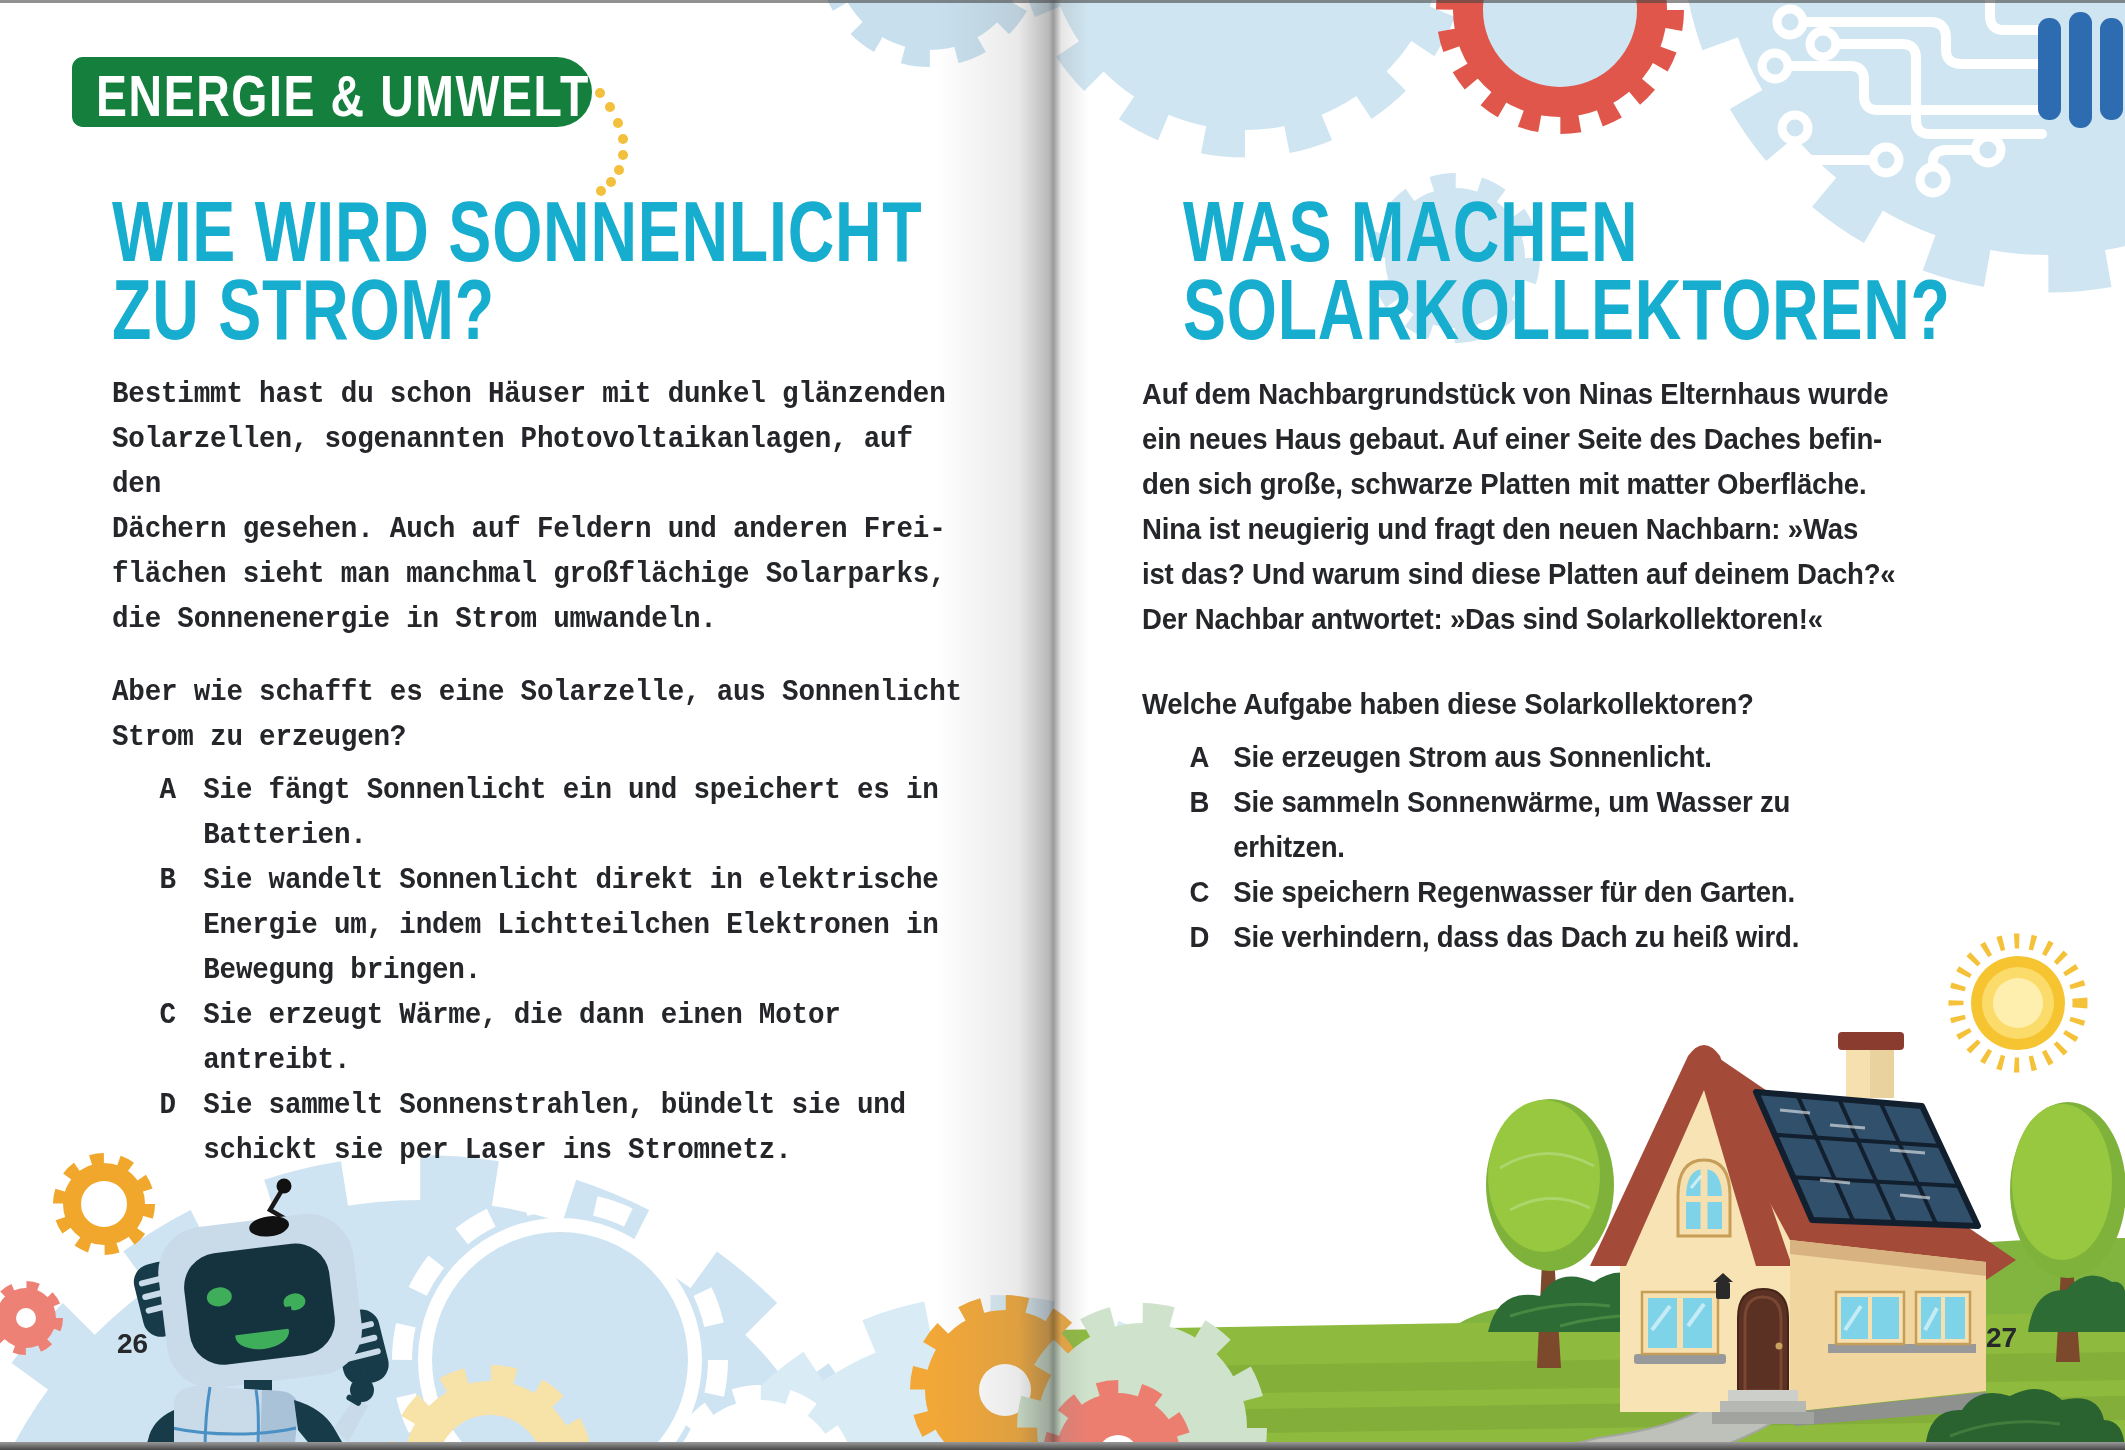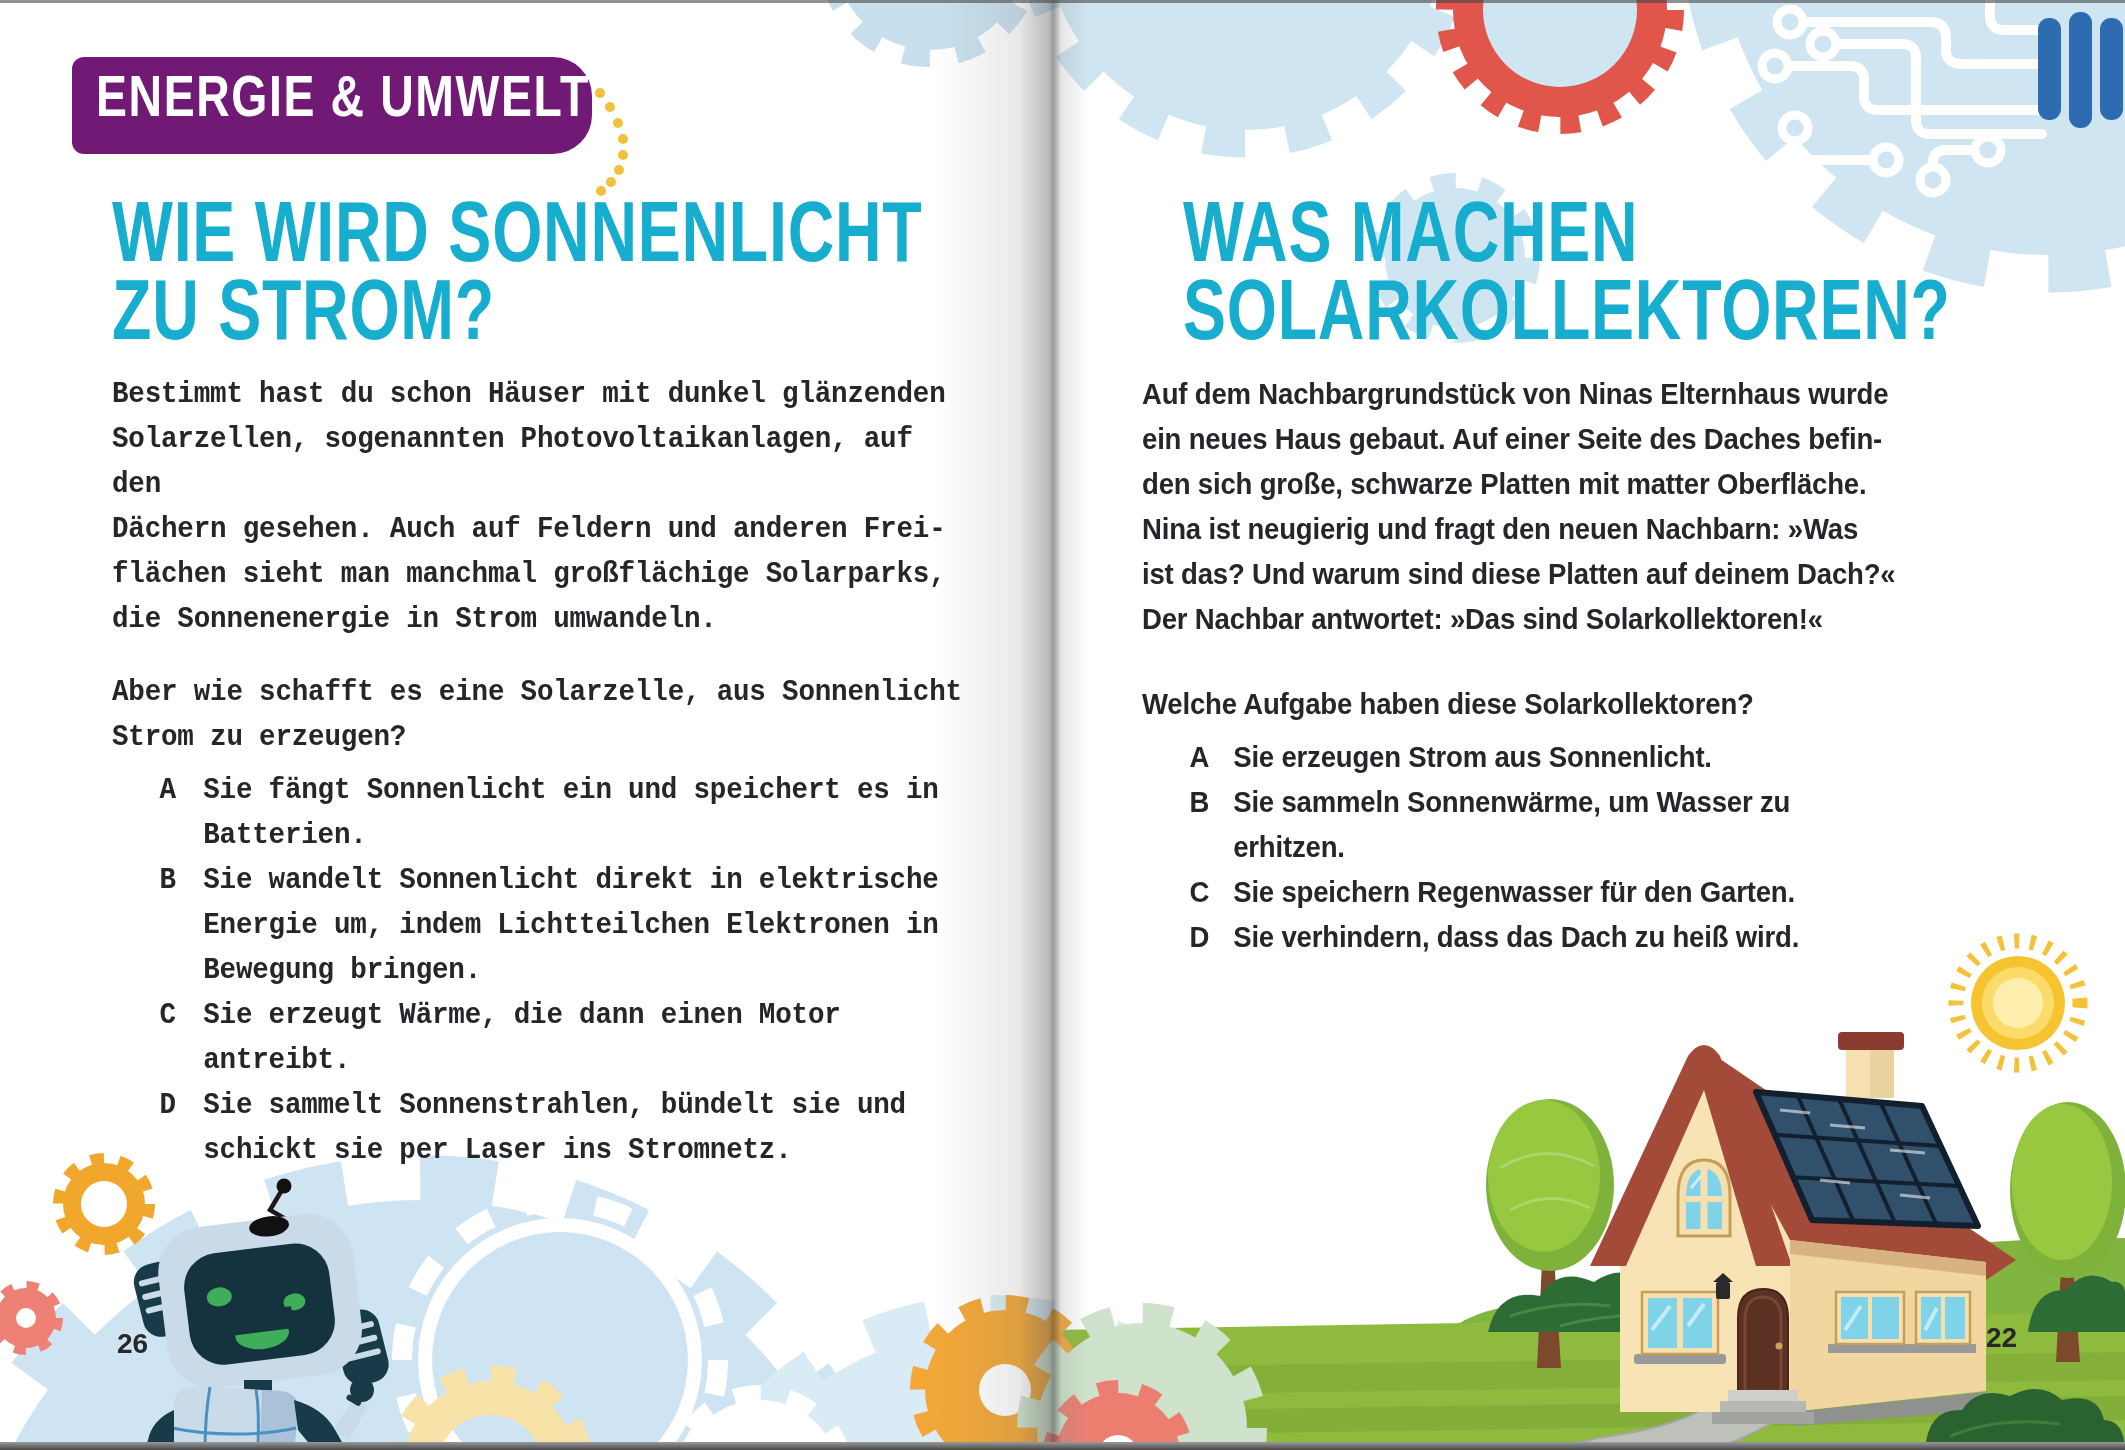--- a/index.html
+++ b/index.html
@@ -4,21 +4,21 @@
 <style>
   html,body{margin:0;padding:0;background:#e7e7e7;}
   #page{position:relative;width:2125px;height:1450px;background:#ffffff;overflow:hidden;
         font-family:"Liberation Sans",sans-serif;}
   .abs{position:absolute;}
   .edge-top{left:0;top:0;width:2125px;height:3px;background:rgba(70,70,70,.6);z-index:60;}
   .edge-bottom{left:0;top:1442px;width:2125px;height:8px;background:linear-gradient(#9a9a9a,#474747);z-index:60;}
   .gutter{left:935px;top:0;width:160px;height:1450px;z-index:50;pointer-events:none;
     background:linear-gradient(to right,rgba(120,120,120,0) 0%,rgba(120,120,120,.16) 52%,
       rgba(90,90,90,.42) 71%,rgba(55,55,55,.5) 74%,rgba(140,140,140,.22) 79%,rgba(255,255,255,0) 96%);}
-  .badge{left:72px;top:57px;width:520px;height:97px;background:#701a75;
+  .badge{left:72px;top:57px;width:520px;height:70px;background:#15803d;
          border-radius:12px 39px 39px 12px;z-index:10;}
   .badge span{display:inline-block;color:#fff;font-weight:700;font-size:58px;line-height:78px;
          letter-spacing:2px;padding-left:30px;transform:scaleX(.8);transform-origin:left center;white-space:nowrap;}
   .display{font-weight:700;font-size:86px;line-height:78px;color:#16adcf;letter-spacing:1px;
            transform:scaleX(.75);transform-origin:left top;white-space:pre-line;width:1150px;z-index:10;}
   .text-col{width:920px;z-index:10;}
   .body-block{font-size:29px;line-height:45px;font-weight:600;color:#24262a;letter-spacing:-0.2px;
               transform:scaleX(.95);transform-origin:left top;width:900px;}
   .body-block p{margin:0 0 28px 0;white-space:pre-line;}
   .body-block p.question{margin:40px 0 8px 0;}
@@ -363,19 +363,19 @@
         </div>
         <div class="opt">
           <span class="letter">D</span>
           <span class="txt">Sie verhindern, dass das Dach zu heiß wird.</span>
         </div>
       </div>
     </div>
   </div>
 
   <div class="abs pagenum" style="left:117px;top:1328px;">26</div>
-  <div class="abs pagenum" style="left:1986px;top:1322px;">22</div>
+  <div class="abs pagenum" style="left:1986px;top:1322px;">27</div>
 
   <div class="abs gutter"></div>
   <div class="abs edge-top"></div>
   <div class="abs edge-bottom"></div>
 
 </div>
 
 </body></html>

